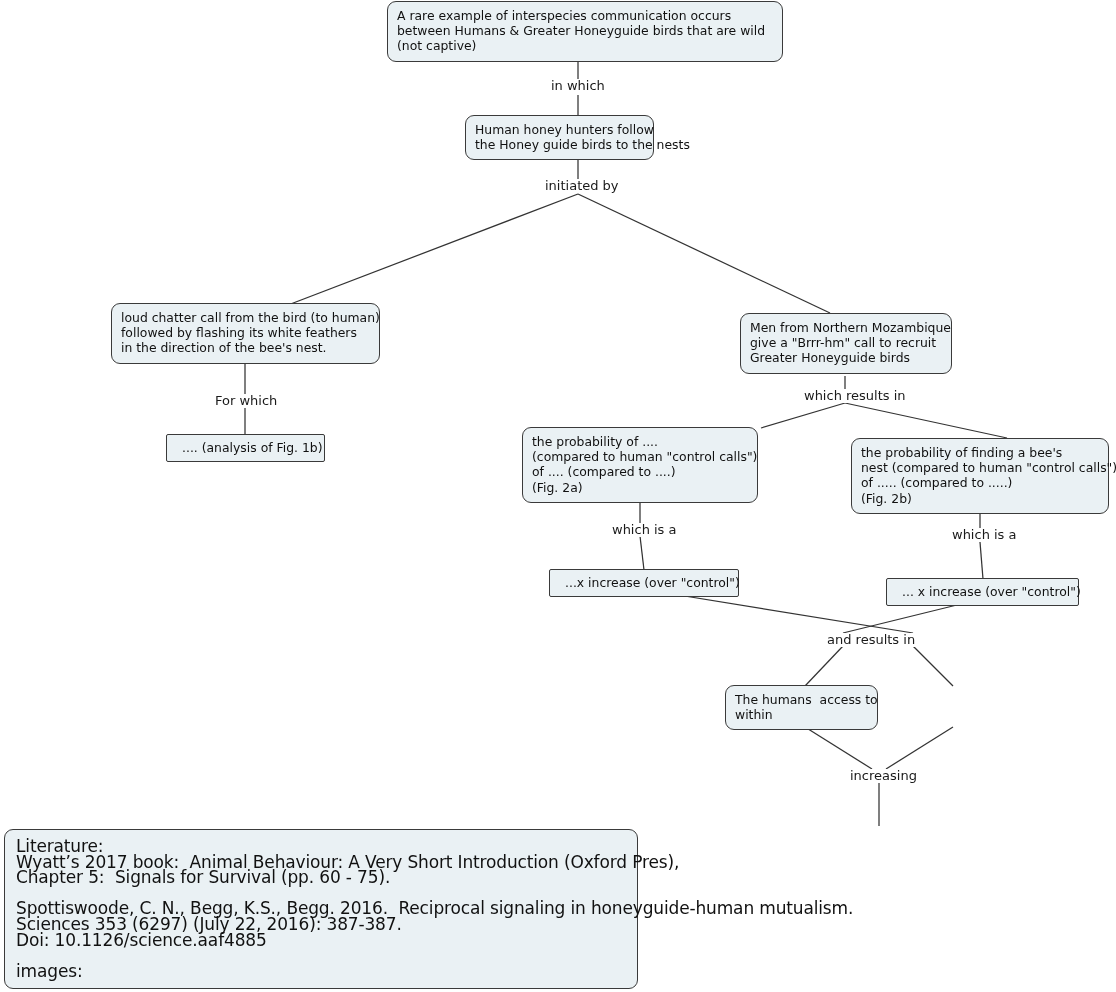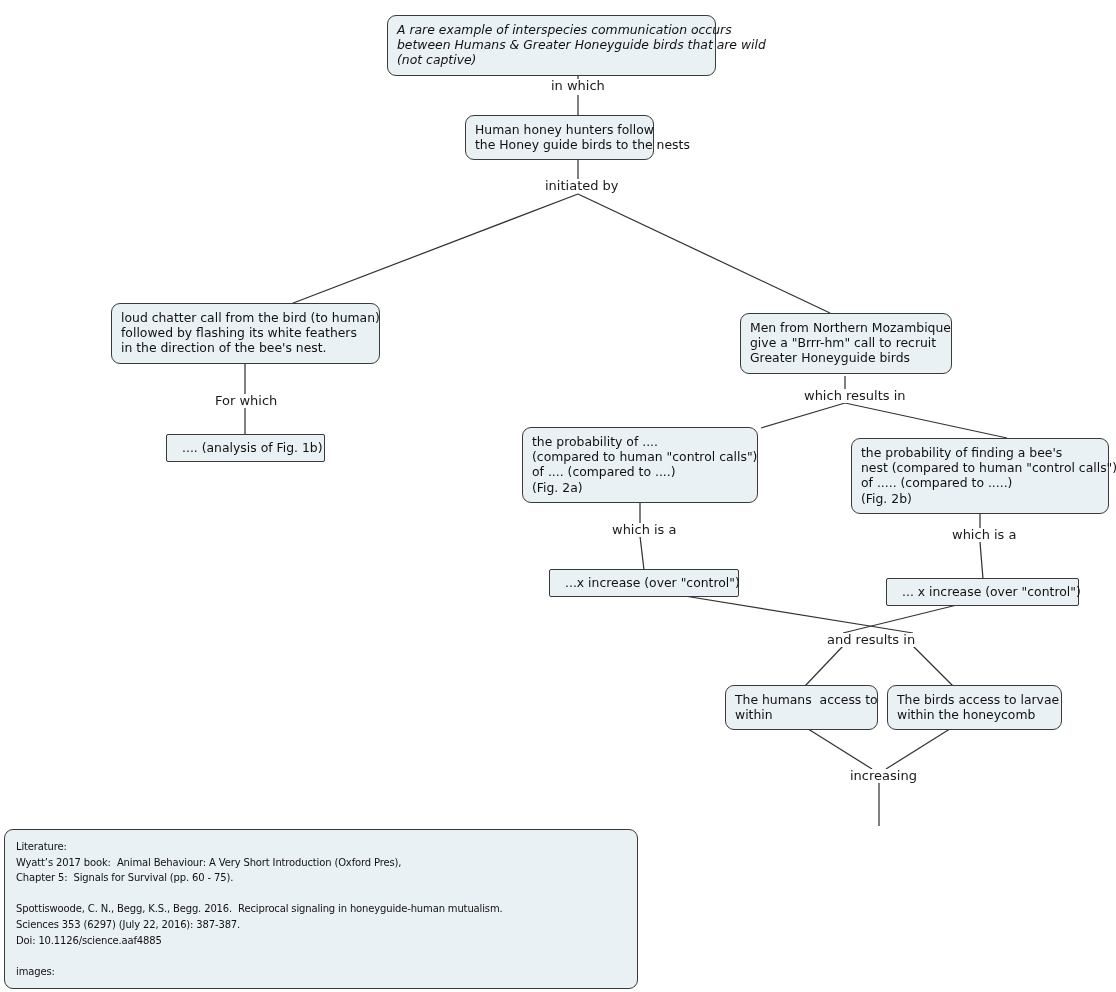--- a/index.html
+++ b/index.html
@@ -49,21 +49,21 @@
     z-index:4;
   }
   .litbox{
     position:absolute;
     box-sizing:border-box;
     background:#eaf1f4;
     border:1.4px solid #3a3a3a;
     border-radius:9px;
     color:#111111;
     font-family:"DejaVu Sans","Liberation Sans",sans-serif;
-    font-size:10px;
+    font-size:17px;
     line-height:15.6px;
     padding:9px 11px;
     white-space:pre;
     z-index:3;
     letter-spacing:-0.15px;
   }
 </style>
 </head>
 <body>
 
@@ -100,21 +100,21 @@
       <line x1="843" y1="646" x2="805" y2="686"></line>
       <line x1="913" y1="646" x2="953" y2="686"></line>
 
       <line x1="805" y1="727" x2="872" y2="769"></line>
       <line x1="953" y1="727" x2="886" y2="769"></line>
 
       <line x1="879" y1="783" x2="879" y2="826"></line>
     </g>
   </svg>
 
-  <div class="node" style="left:387px;top:15px;width:329px;font-style:italic;">A rare example of interspecies communication occurs
+  <div class="node" style="left:387px;top:1px;width:396px;">A rare example of interspecies communication occurs
 between Humans &amp; Greater Honeyguide birds that are wild
 (not captive)</div>
 
   <div class="node" style="left:465px;top:115px;width:189px;">Human honey hunters follow
 the Honey guide birds to the nests</div>
 
   <div class="node" style="left:111px;top:303px;width:269px;">loud chatter call from the bird (to human)
 followed by flashing its white feathers
 in the direction of the bee's nest.</div>
 
@@ -134,22 +134,20 @@
 of ..... (compared to .....)
 (Fig. 2b)</div>
 
   <div class="node single" style="left:549px;top:569px;width:190px;">...x increase (over "control")</div>
 
   <div class="node single" style="left:886px;top:578px;width:193px;">... x increase (over "control")</div>
 
   <div class="node" style="left:725px;top:685px;width:153px;">The humans  access to
 within</div>
 
-  <div class="node" style="left:887px;top:685px;width:175px;">The birds access to larvae
-within the honeycomb</div>
 
 
   <div class="linklabel" style="left:548px;top:79px;">in which</div>
 
   <div class="linklabel" style="left:542px;top:179px;">initiated by</div>
 
   <div class="linklabel" style="left:212px;top:394px;">For which</div>
 
   <div class="linklabel" style="left:793px;top:389px;margin-left:8px;">which results in</div>
 

